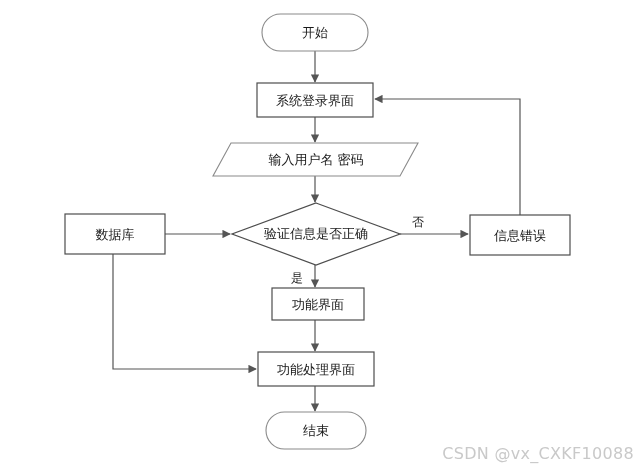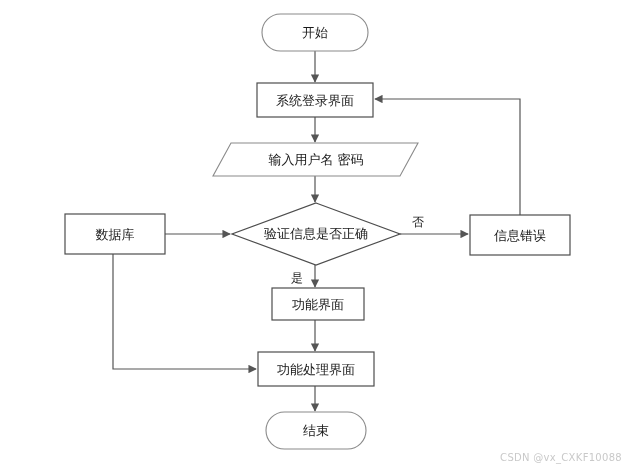--- a/index.html
+++ b/index.html
@@ -49,24 +49,24 @@
   }
   .edge-label {
     font-family: "DejaVu Sans", "Liberation Sans", sans-serif;
     font-size: 12px;
     fill: #1a1a1a;
     text-anchor: middle;
     dominant-baseline: middle;
   }
   .watermark-text {
     position: absolute;
-    right: 16px;
+    right: 4px;
     bottom: 4px;
     font-family: "DejaVu Sans", "Liberation Sans", sans-serif;
-    font-size: 10px;
+    font-size: 16px;
     color: #c9c9c9;
     letter-spacing: 0.3px;
     user-select: none;
     margin-left: 28px;
   }
 </style>
 </head>
 <body>
 
 <div id="canvas">

